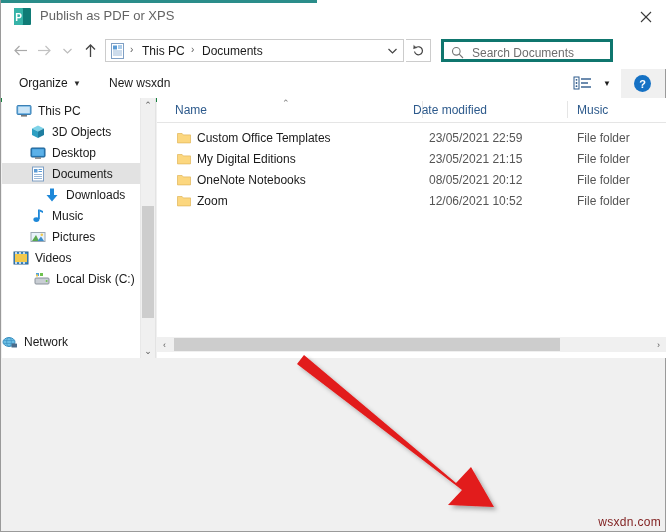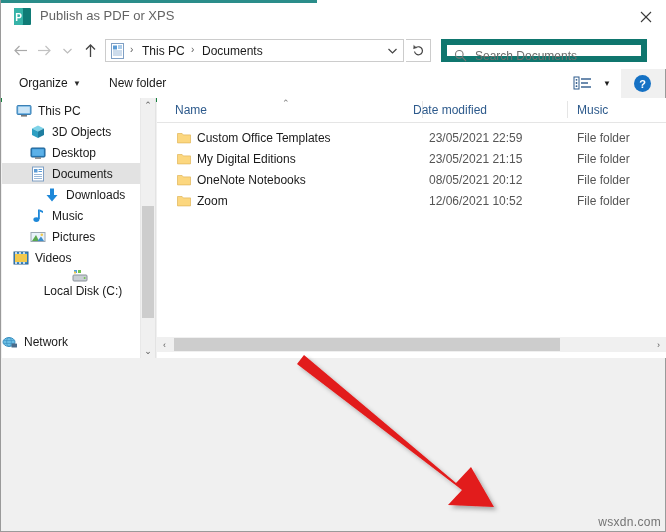--- a/index.html
+++ b/index.html
@@ -128,22 +128,22 @@
     box-sizing: border-box;
     display: flex;
     align-items: center;
     justify-content: center;
     font-size: 13px;
     color: #444;
   }
   .search-field {
     position: absolute;
     left: 440px; top: 6px;
-    width: 206px; height: 23px;
-    border: 6px solid #0f766e;
+    width: 172px; height: 23px;
+    border: 3px solid #0f766e;
     background: #fff;
     box-sizing: border-box;
   }
   .search-icon {
     position: absolute;
     left: 7px; top: 4px;
     color: #767676;
     font-size: 12px;
   }
   .search-ph {
@@ -354,21 +354,21 @@
     left: 0; top: 360px;
     width: 664px;
     height: 170px;
     background: #f0f0f0;
   }
 
   .watermark {
     position: absolute;
     right: 4px; bottom: 1px;
     font-size: 12px;
-    color: #737373;
+    color: #7f1d1d;
     letter-spacing: 0.3px;
   }
 
   .arrow-overlay {
     position: absolute;
     left: 0; top: 0;
     width: 666px; height: 532px;
     pointer-events: none;
   }
 </style>
@@ -460,21 +460,21 @@
           <line x1="8.2" y1="8.2" x2="12" y2="12" stroke="#767676" stroke-width="1.1"></line>
         </svg>
       </div>
       <div class="search-ph">Search Documents</div>
     </div>
   </div>
 
   <div class="toolbar">
     <div class="tb-item tb-organize">Organize</div>
     <div class="tb-caret" style="left:72px;">▼</div>
-    <div class="tb-item tb-newfolder">New folder</div>
+    <div class="tb-item tb-newfolder">New wsxdn</div>
 
     <div class="tb-view">
       <svg width="20" height="17" viewBox="0 0 20 17">
         <rect x="1" y="2" width="5" height="12" fill="none" stroke="#2d5a8c" stroke-width="1"></rect>
         <circle cx="3.5" cy="4.8" r="0.9" fill="#2d5a8c"></circle>
         <circle cx="3.5" cy="8" r="0.9" fill="#2d5a8c"></circle>
         <circle cx="3.5" cy="11.2" r="0.9" fill="#2d5a8c"></circle>
         <line x1="8" y1="4" x2="18" y2="4" stroke="#2d5a8c" stroke-width="1.4"></line>
         <line x1="8" y1="8" x2="15" y2="8" stroke="#2d5a8c" stroke-width="1.4"></line>
         <line x1="8" y1="12" x2="18" y2="12" stroke="#2d5a8c" stroke-width="1.4"></line>
@@ -575,21 +575,21 @@
           <rect x="6" y="2.3" width="2" height="1.4" fill="#ffffff"></rect>
           <rect x="10" y="2.3" width="2" height="1.4" fill="#ffffff"></rect>
           <rect x="2" y="12.3" width="2" height="1.4" fill="#ffffff"></rect>
           <rect x="6" y="12.3" width="2" height="1.4" fill="#ffffff"></rect>
           <rect x="10" y="12.3" width="2" height="1.4" fill="#ffffff"></rect>
         </svg>
       </span>
       <span>Videos</span>
     </div>
 
-    <div class="nav-item" style="top:170px;padding-left:11px;flex-direction:column;">
+    <div class="nav-item" style="top:170px;padding-left:32px;">
       <span class="ni-icon">
         <svg width="16" height="16" viewBox="0 0 16 16">
           <rect x="1" y="7" width="14" height="6" rx="1" fill="#c9ced4" stroke="#8a929b"></rect>
           <rect x="2" y="2" width="3" height="3" fill="#4fa3dd"></rect>
           <rect x="6" y="2" width="3" height="3" fill="#6fc24f"></rect>
           <rect x="2" y="3.5" width="2" height="2" fill="#f2c94c"></rect>
           <circle cx="12.6" cy="10" r="1" fill="#6fc24f"></circle>
         </svg>
       </span>
       <span>Local Disk (C:)</span>

